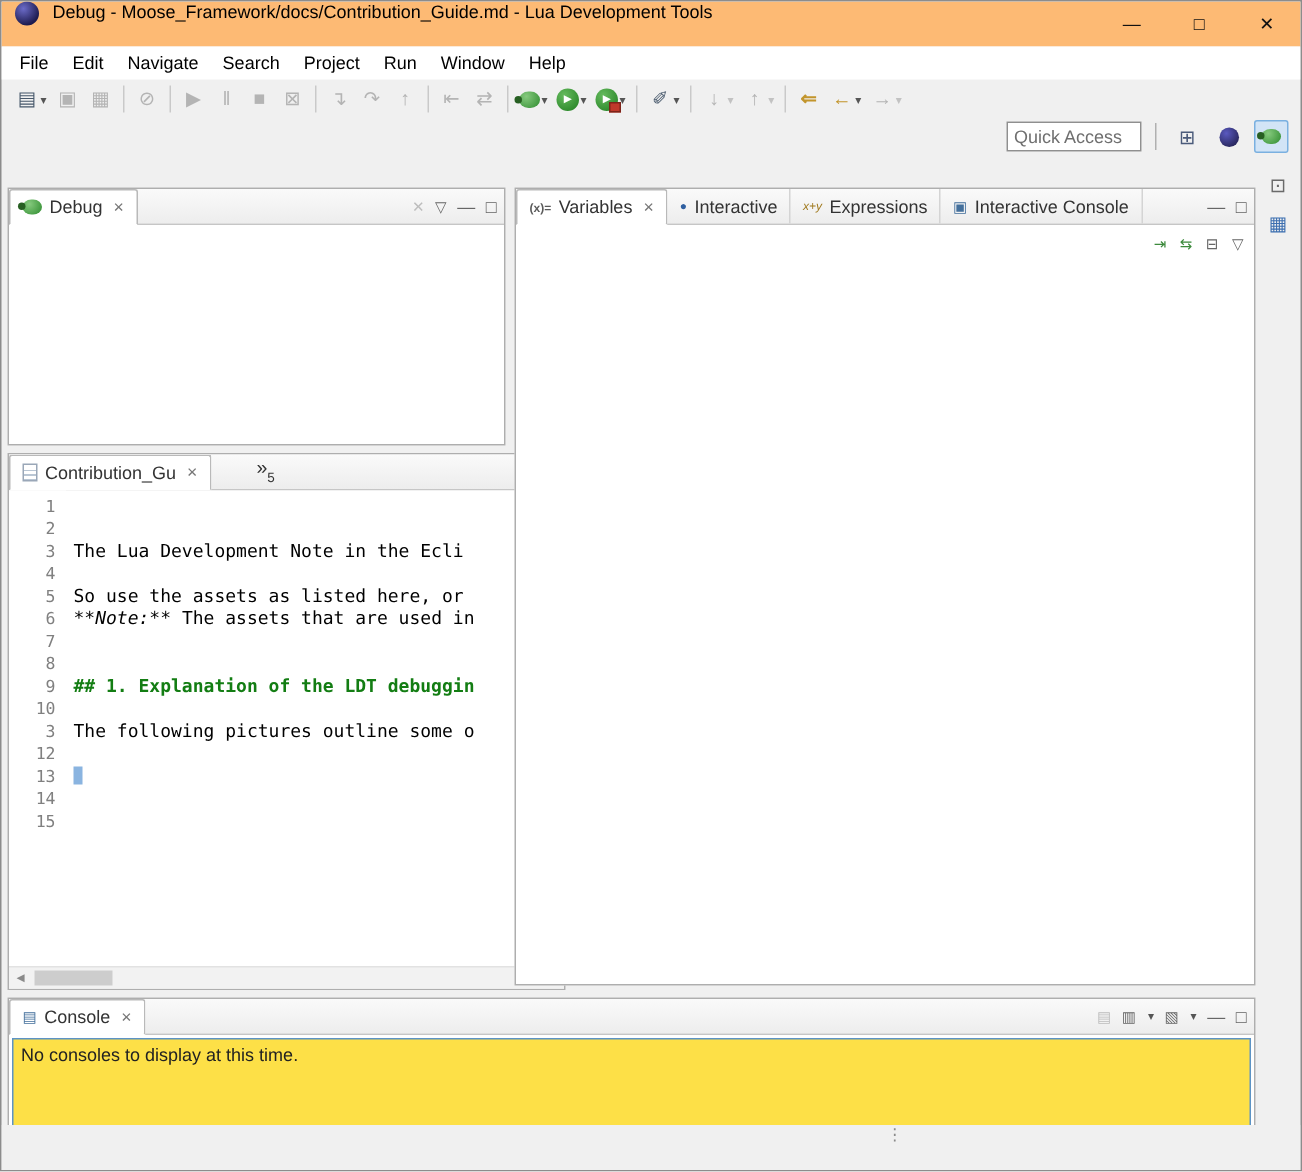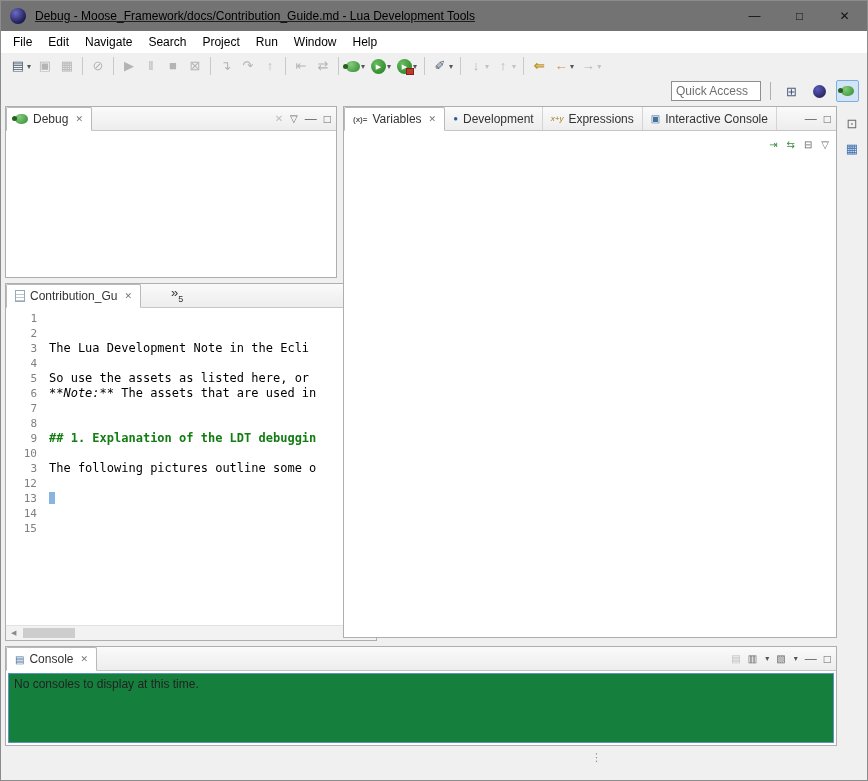--- a/index.html
+++ b/index.html
@@ -2,21 +2,21 @@
 <html><head>
 <meta charset="utf-8">
 <style>
   * { margin:0; padding:0; box-sizing:border-box; }
   html,body { width:868px; height:781px; }
   body { font-family:"Liberation Sans",sans-serif; font-size:12px; color:#1e1e1e; background:#fff; }
 
   #window { position:relative; width:868px; height:781px; background:#f0f0f0; border:1px solid #8c8c8c; overflow:hidden; }
 
   
-  .titlebar { position:absolute; left:0; top:0; right:0; height:30px; background:#737373; display:flex; align-items:center;text-decoration:underline; }
+  .titlebar { position:absolute; left:0; top:0; right:0; height:30px; background:#fdba74; display:flex; align-items:flex-start; }
   .app-icon { width:16px; height:16px; margin-left:9px; border-radius:50%;
               background:radial-gradient(circle at 35% 30%, #6b6bc8, #1d1b4f 72%); flex:0 0 auto; }
   .title { margin-left:9px; font-size:12px; color:#000; white-space:nowrap; }
   .wincontrols { position:absolute; right:0; top:0; height:30px; display:flex; }
   .wbtn { width:45px; height:30px; display:flex; align-items:center; justify-content:center; font-size:12px; color:#111; }
 
   
   .menubar { position:absolute; left:0; top:30px; right:0; height:22px; background:#fff; display:flex; align-items:center; padding-left:4px; }
   .menu-item { padding:3px 8px; color:#000; }
 
@@ -53,21 +53,21 @@
          background:radial-gradient(circle at 35% 30%, #86ca7e, #2e8b2e); position:relative; }
   .bug::before { content:""; position:absolute; left:-3px; top:2px; width:5px; height:5px; border-radius:50%; background:#275f22; }
 
   
   .trimbar { position:absolute; right:2px; top:108px; width:26px; height:70px; }
   .trimbtn { width:22px; height:22px; margin:3px auto; display:flex; align-items:center; justify-content:center; font-size:13px; }
   .trim-restore { color:#6a6a6a; }
   .trim-outline { color:#3d6fb0; }
 
   
-  .panel { position:absolute; background:#fff; border:1px solid #aeaeae; }
+  .panel { position:absolute; background:#fff; border:1px solid #aeaeae;margin-top:19px; }
   .p-debug   { left:4px;  top:105px; width:332px; height:172px; }
   .p-editor  { left:4px;  top:282px; width:372px; height:358px; }
   .p-right   { left:342px; top:105px; width:494px; height:532px; }
   .p-console { left:4px;  top:645px; width:832px; height:100px; }
 
   .tabbar { height:24px; background:linear-gradient(#fafafa,#ededed); border-bottom:1px solid #c6c6c6; display:flex; align-items:stretch; position:relative; }
   .tab { display:flex; align-items:center; padding:0 8px; gap:5px; color:#333; position:relative; }
   .tab.active { background:#fff; border:1px solid #b9b9b9; border-bottom:1px solid #fff; border-radius:2px 2px 0 0; margin-bottom:-1px; }
   .tab.inactive { border-right:1px solid #d4d4d4; }
   .tlabel { font-size:12px; white-space:nowrap; }
@@ -106,21 +106,21 @@
   .hscroll { position:absolute; left:0; right:0; bottom:0; height:15px; background:#f2f2f2; border-top:1px solid #e2e2e2; }
   .hs-left { position:absolute; left:5px; top:3px; font-size:7px; color:#8a8a8a; }
   .hs-right { position:absolute; right:5px; top:3px; font-size:7px; color:#8a8a8a; }
   .hs-thumb { position:absolute; left:17px; top:2px; width:52px; height:10px; background:#cdcdcd; }
 
   
   .varbar { position:absolute; top:24px; left:0; right:0; height:26px; display:flex; justify-content:flex-end; align-items:center; gap:9px; padding-right:7px; background:#fff; }
   .p-right .content { top:50px; }
 
   
-  .console-box { position:absolute; left:2px; right:2px; top:26px; bottom:2px; border:1px solid #5c93c5; background:#15803d; padding:3px 5px; color:#222; }
+  .console-box { position:absolute; left:2px; right:2px; top:26px; bottom:2px; border:1px solid #5c93c5; background:#fde047; padding:3px 5px; color:#222; }
 
   
   .statusbar { position:absolute; left:0; right:0; top:749px; height:31px; background:#f0f0f0; }
   .grip { position:absolute; left:590px; top:3px; color:#8a8a8a; font-size:11px; line-height:9px; }
 </style>
 </head>
 <body>
 
 <div id="window">
 
@@ -334,21 +334,21 @@
 
   <div class="panel p-right">
     <div class="tabbar">
       <div class="tab active">
         <span class="ticon vars">(x)=</span>
         <span class="tlabel">Variables</span>
         <span class="tclose">✕</span>
       </div>
       <div class="tab inactive">
         <span class="ticon bp">●</span>
-        <span class="tlabel">Development</span>
+        <span class="tlabel">Interactive</span>
       </div>
       <div class="tab inactive">
         <span class="ticon expr">x+y</span>
         <span class="tlabel">Expressions</span>
       </div>
       <div class="tab inactive">
         <span class="ticon ic">▣</span>
         <span class="tlabel">Interactive Console</span>
       </div>
       <div class="tbicons">

